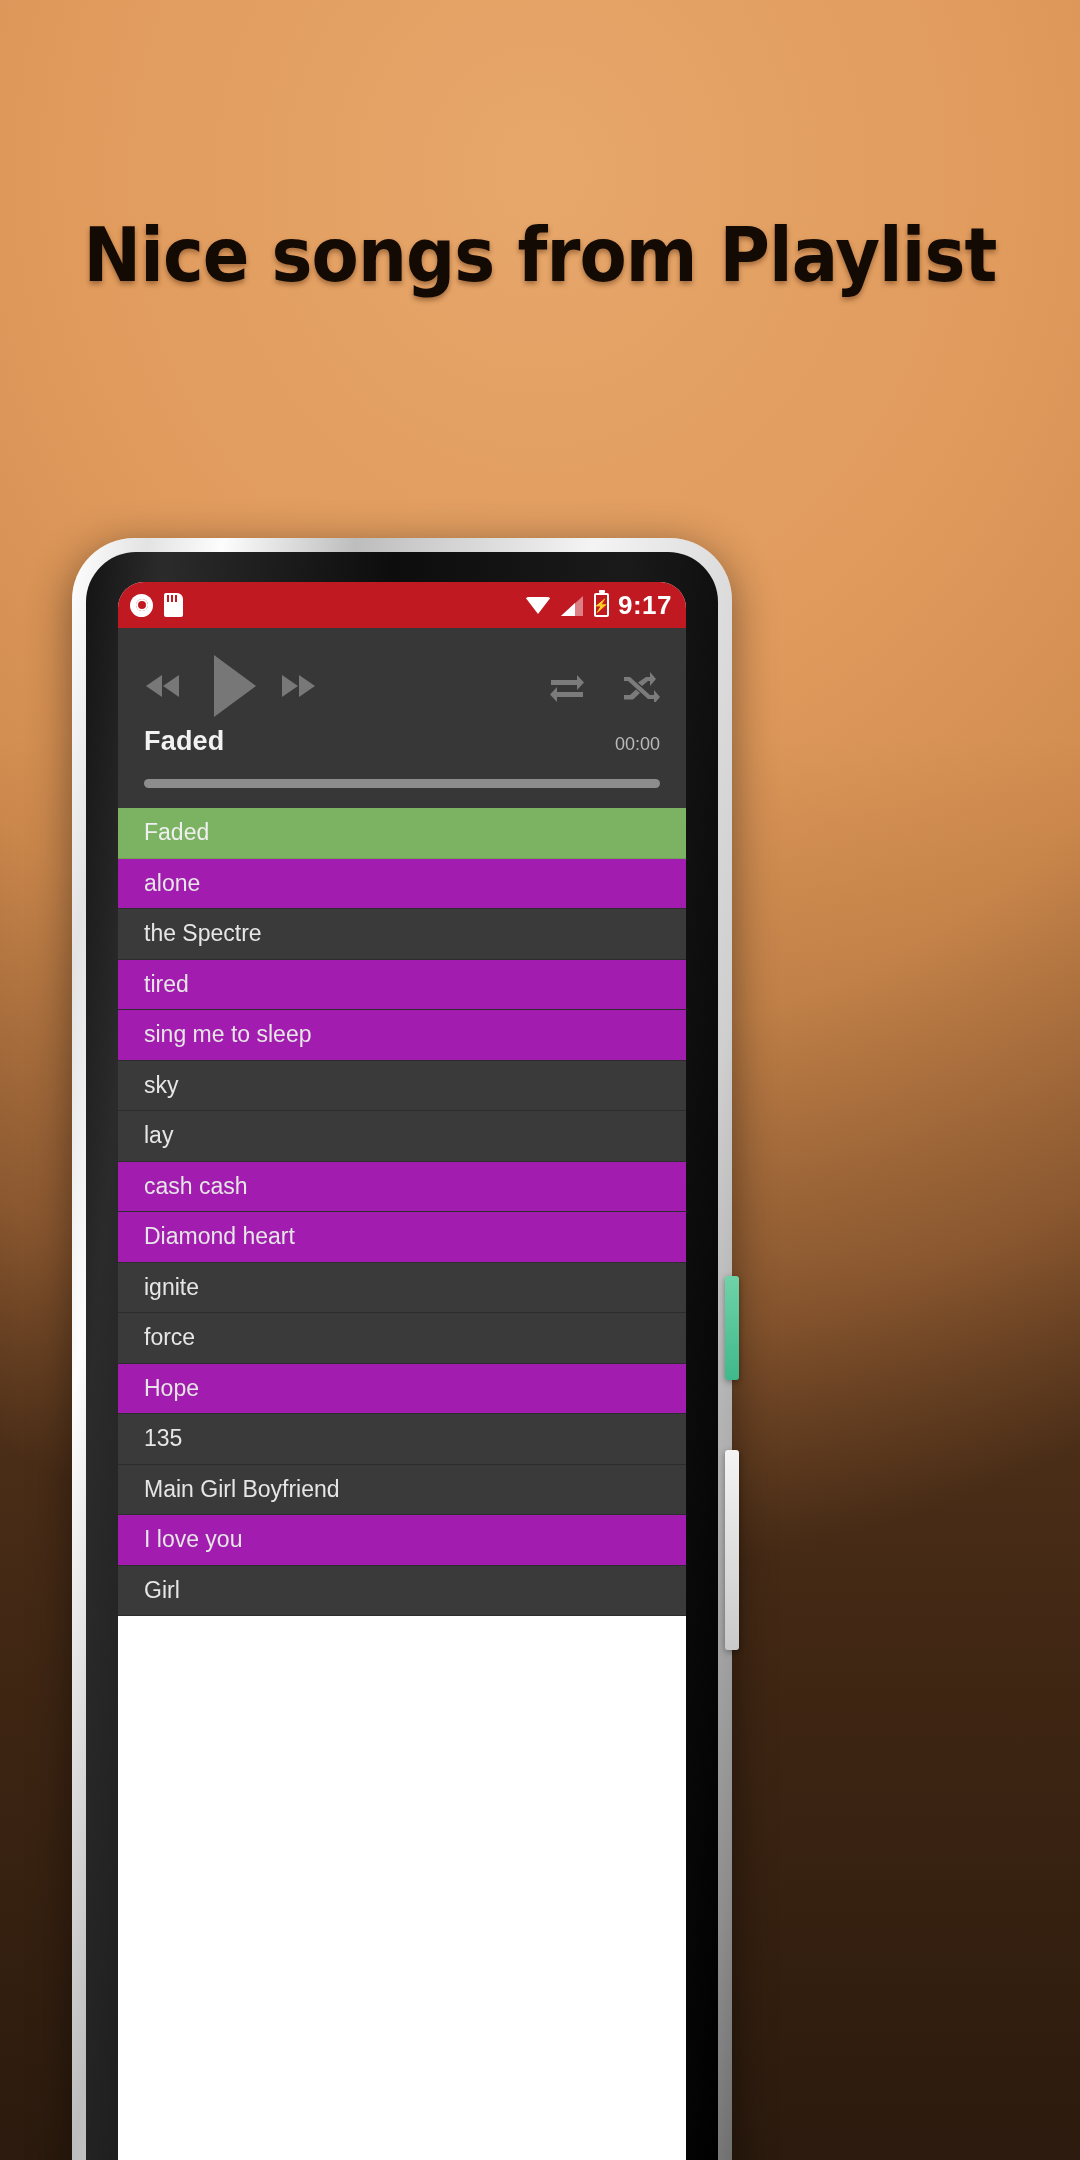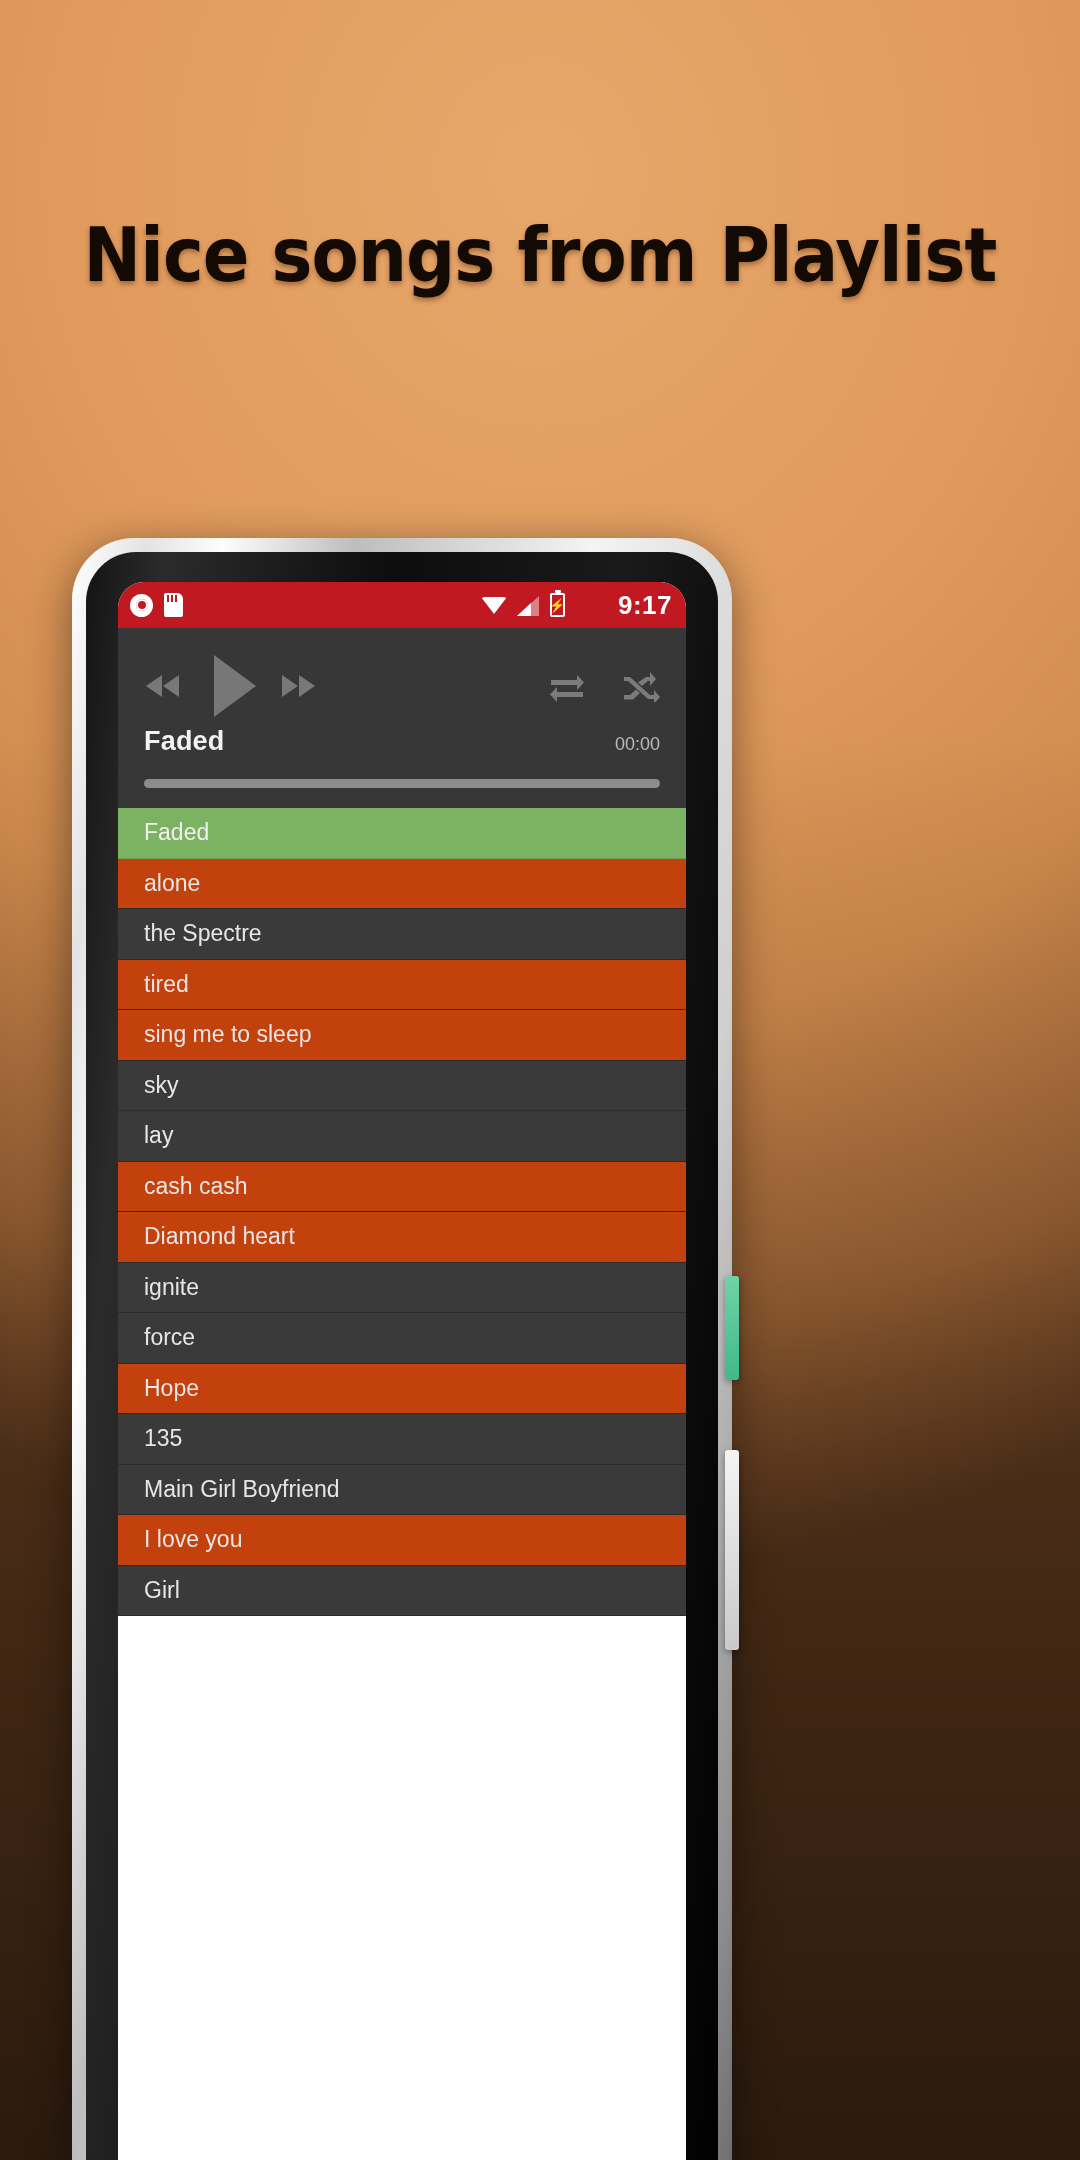--- a/index.html
+++ b/index.html
@@ -128,21 +128,21 @@
     border:2px solid #fff; border-radius:2px;
     position:relative;
     display:flex; align-items:center; justify-content:center;
   }
   .batt-icon::before {
     content:"";
     position:absolute; top:-5px; left:3.5px;
     width:6px; height:3px; background:#fff; border-radius:1px;
   }
   .batt-icon span { font-size:13px; line-height:1; color:#fff; font-weight:bold; }
-  .clock { font-size:26px; font-weight:bold; letter-spacing:0.5px;margin-left:44px; }
+  .clock { font-size:26px; font-weight:bold; letter-spacing:0.5px; }
 
   
   #player {
     background:#373737;
     padding:22px 26px 20px 26px;
   }
   .ctrl-row { display:flex; align-items:center; height:72px; }
   .btn-prev, .btn-next {
     width:48px; height:34px; position:relative; cursor:pointer;
   }
@@ -189,21 +189,21 @@
   .song {
     height:50.5px;
     display:flex; align-items:center;
     padding-left:26px;
     font-size:23px;
     color:#e6e6e6;
     background:#3a3a3a;
     border-bottom:1px solid #2c2c2c;
     cursor:pointer;
   }
-  .song.alt { background:#c2410c;align-items:center; }
+  .song.alt { background:#a21caf;align-items:center; }
   .song.selected { background:#7cb362; color:#efefef; border-bottom-color:#6ea356; }
 
   
   .side-btn {
     position:absolute;
     right:-7px;
     width:14px;
     border-radius:3px;
   }
   #sideGreen { top:738px; height:104px; background:linear-gradient(180deg,#6fd3a8,#3fb98b); box-shadow:0 2px 6px rgba(0,0,0,0.35); }

